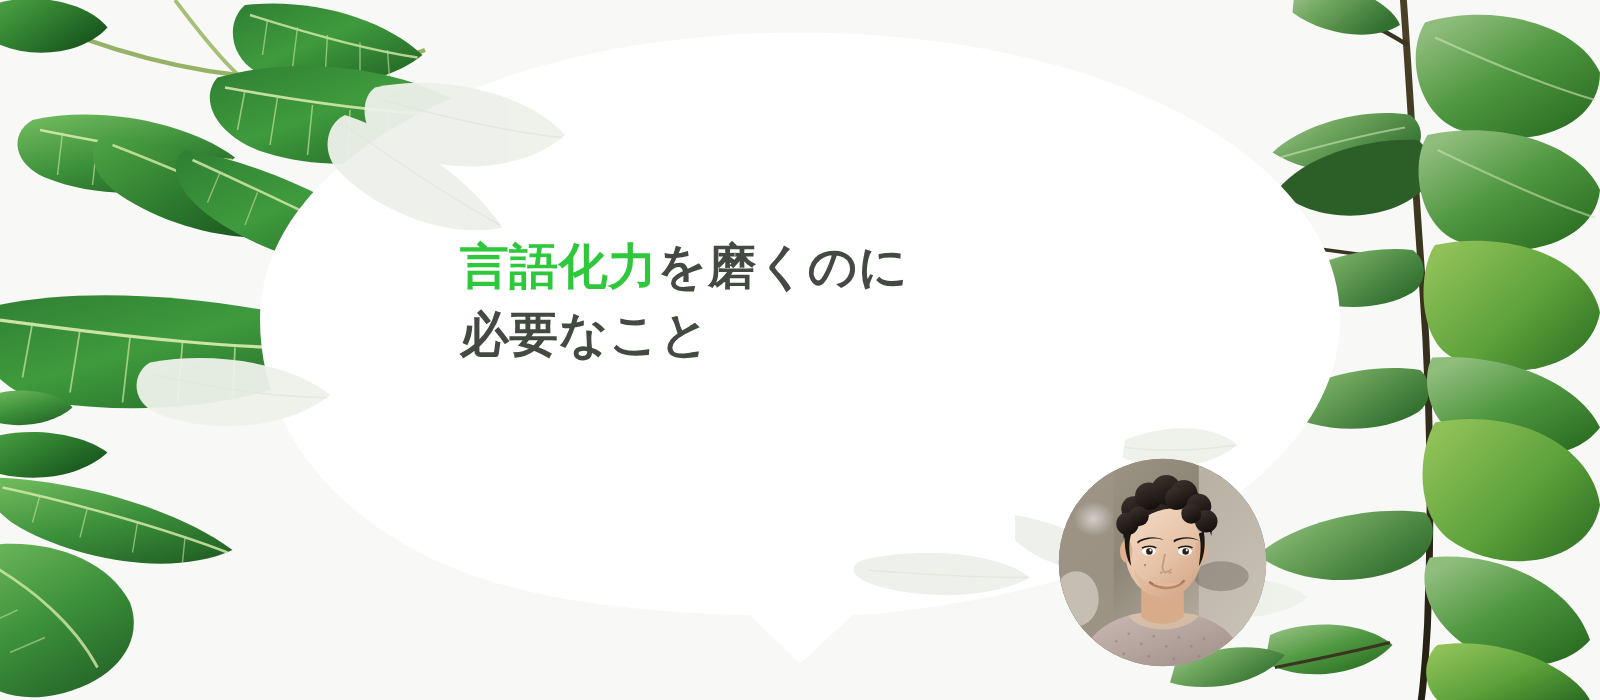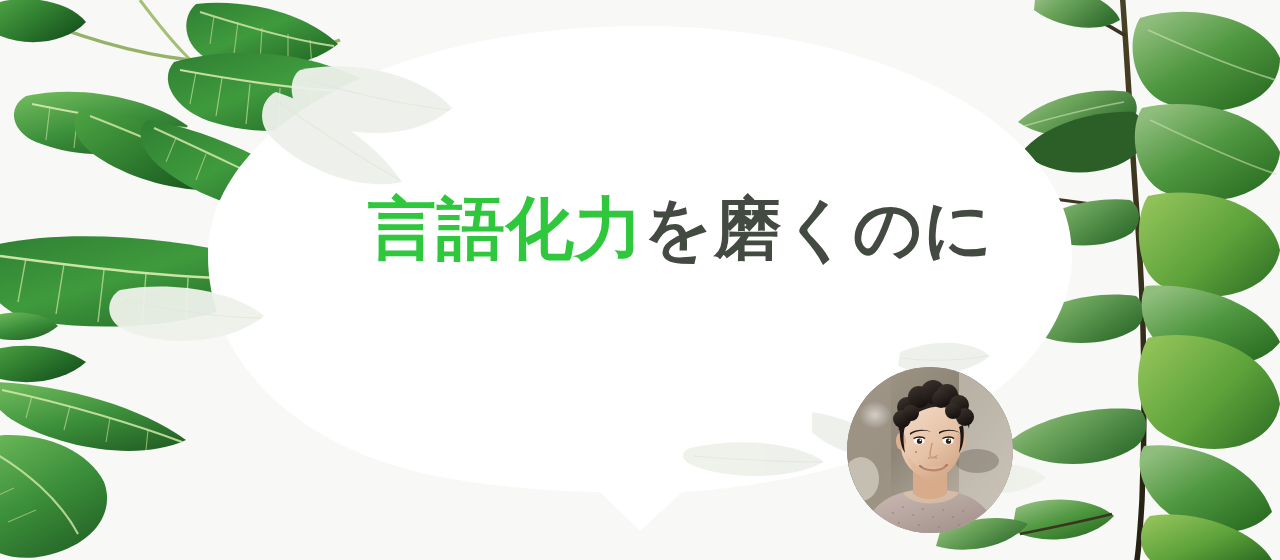--- a/index.html
+++ b/index.html
@@ -28,23 +28,23 @@
     pointer-events:none;
   }
 
   
   .headline {
     position:absolute;
     left:368px;
     top:186px;
     width:620px;
     z-index:30;
-    font-family:Liberation Mono, monospace;
+    font-family:Liberation Sans, sans-serif;
     font-weight:700;
-    font-size:68px;
+    font-size:39px;
     line-height:1.42;
     letter-spacing:0.012em;
     color:#434a41;
     white-space:nowrap;
   }
   .headline .ln { display:block; }
   .headline .accent { color:#2fc83d; }
 
   
   .avatar {
@@ -306,20 +306,21 @@
       <path d="M306,80 C356,94 410,106 450,110"></path>
       <path d="M276,100 C318,130 364,160 400,180"></path>
       <path d="M124,300 C176,312 228,318 262,318"></path>
       <path d="M694,456 C744,460 794,462 822,462"></path>
       <path d="M900,358 C930,362 962,360 988,356"></path>
     </g>
   </svg>
 
   <div class="headline">
     <span class="ln"><span class="accent">言語化力</span><span>を磨くのに</span></span>
+    <span class="ln">必要なこと</span>
   </div>
 
   <div class="avatar">
     <svg class="photo" viewBox="0 0 166 166" width="166" height="166">
       <defs>
         <clipPath id="avClip">
             <circle cx="83" cy="83" r="83"></circle>
           </clipPath>
         <linearGradient id="bgRoom" x1="0" y1="0" x2="1" y2="1">
           <stop offset="0%" stop-color="#a39a8a"></stop>

